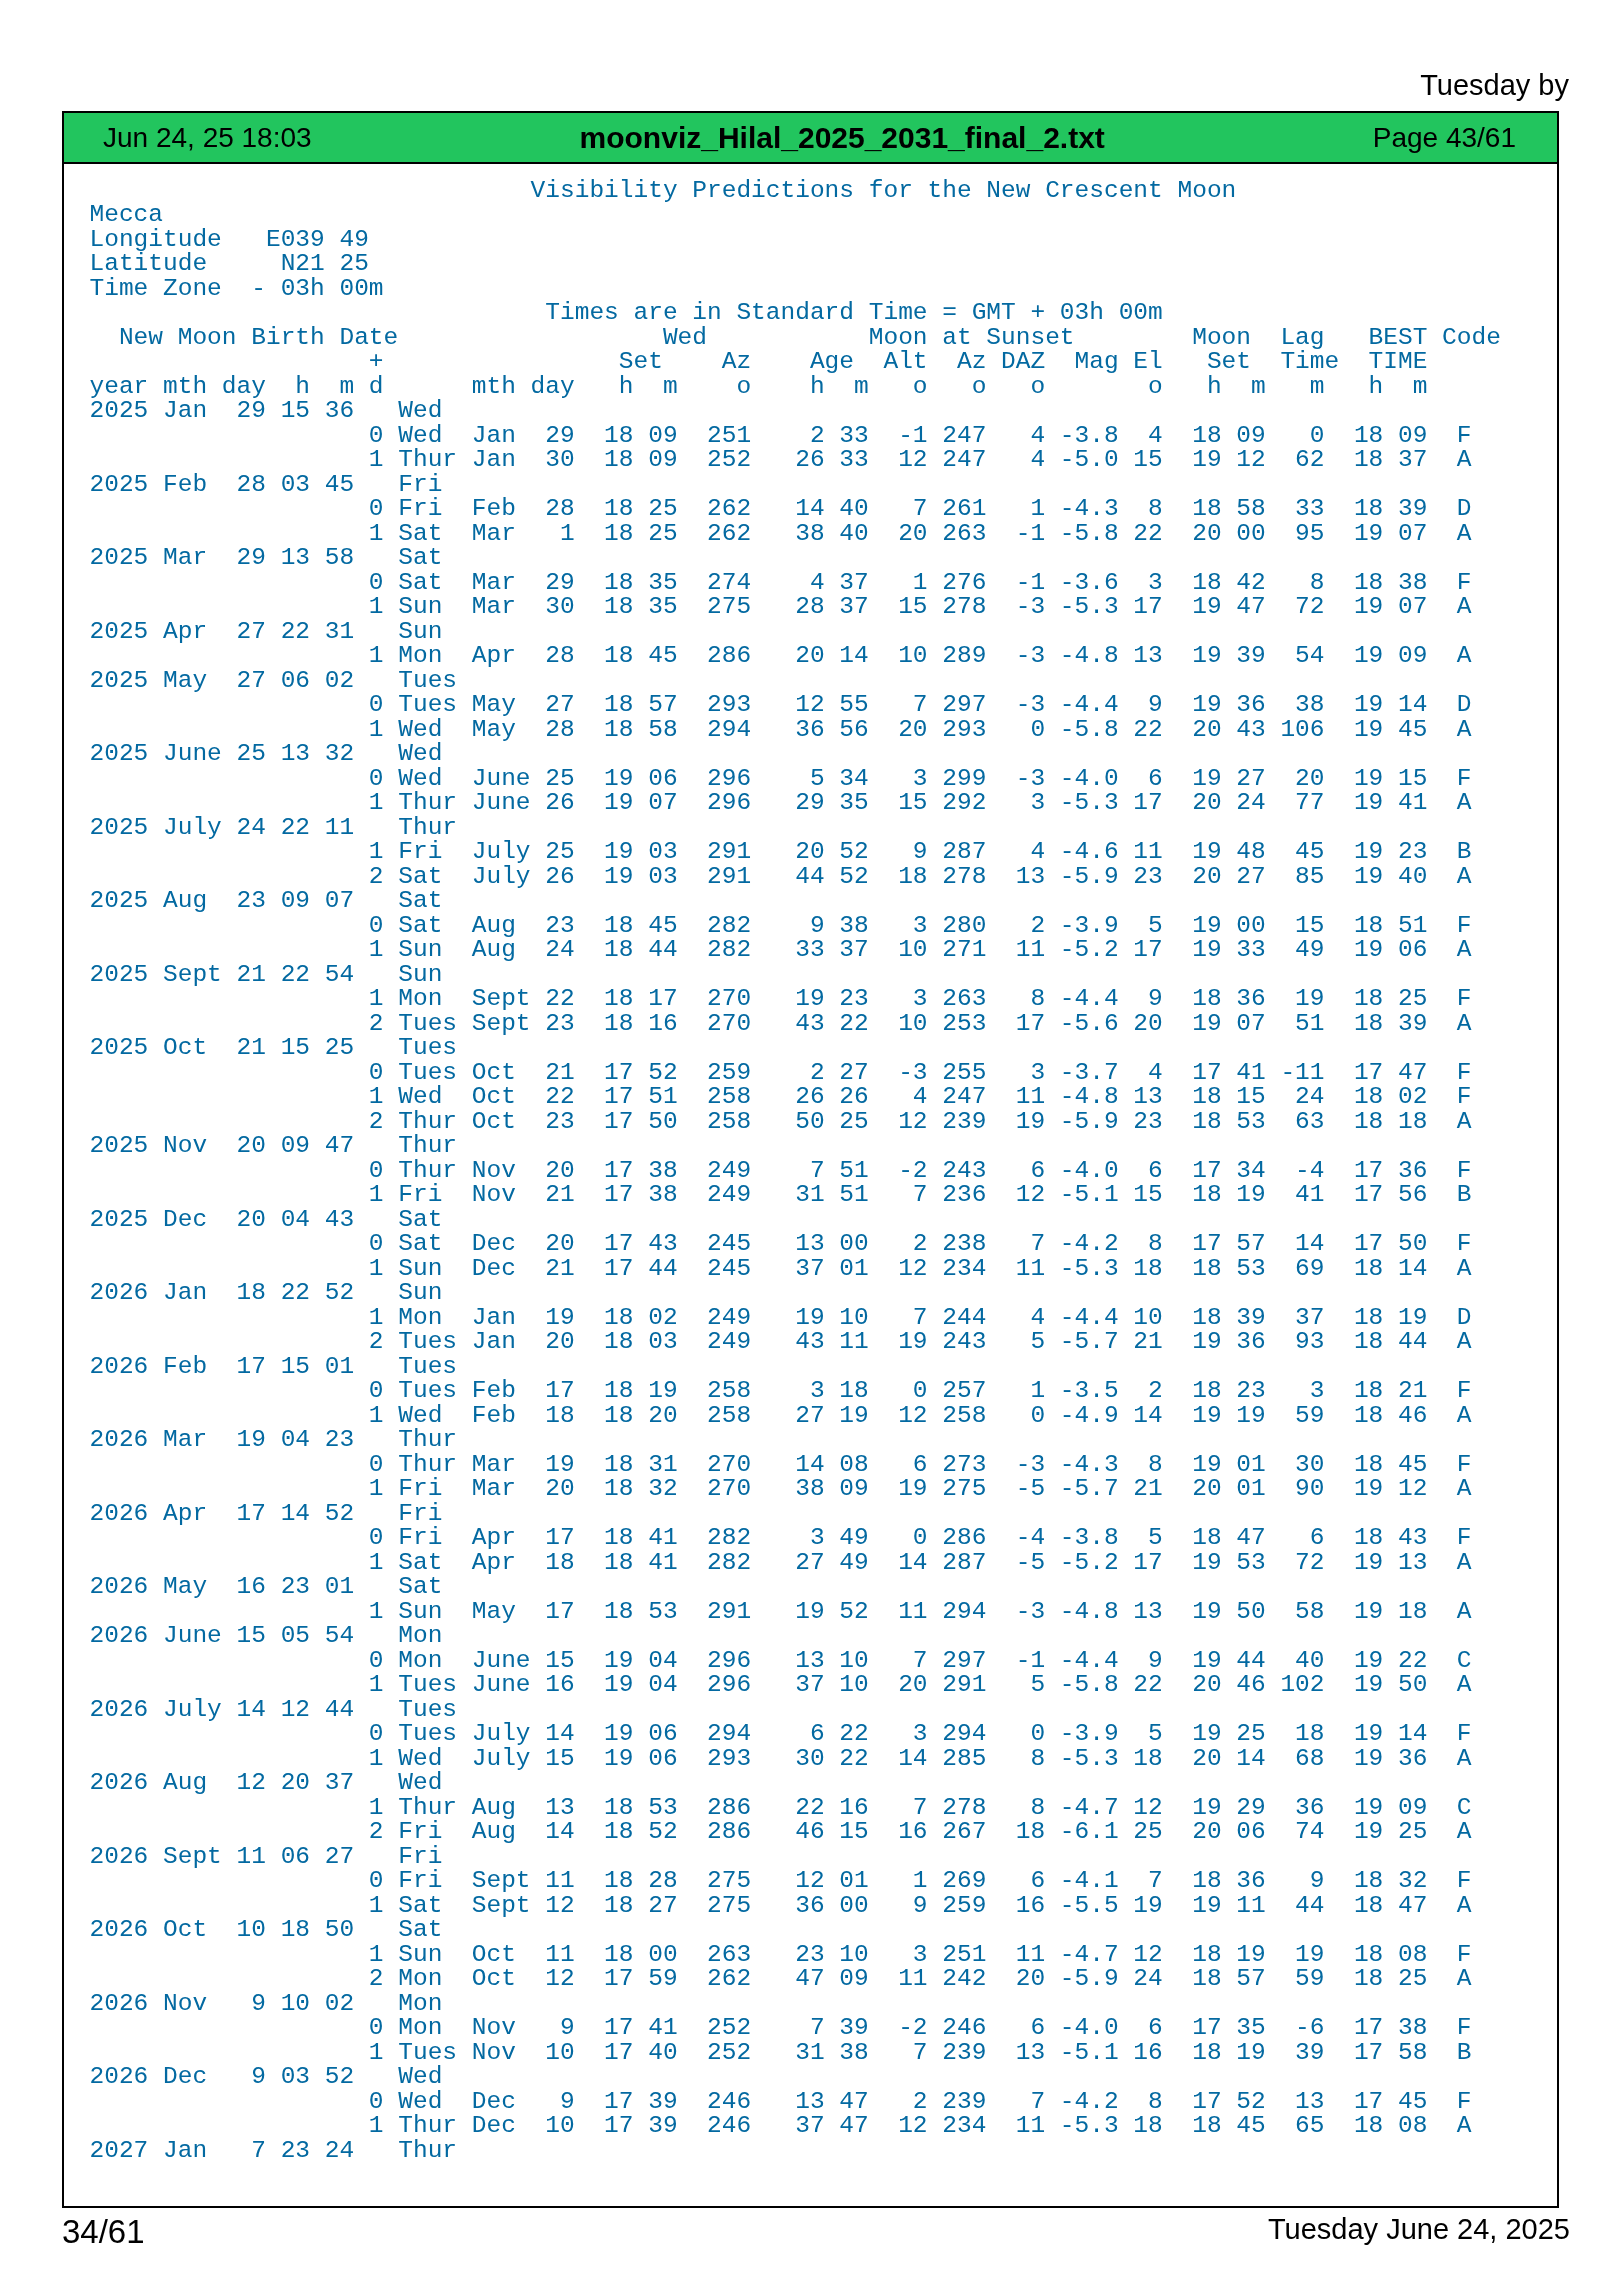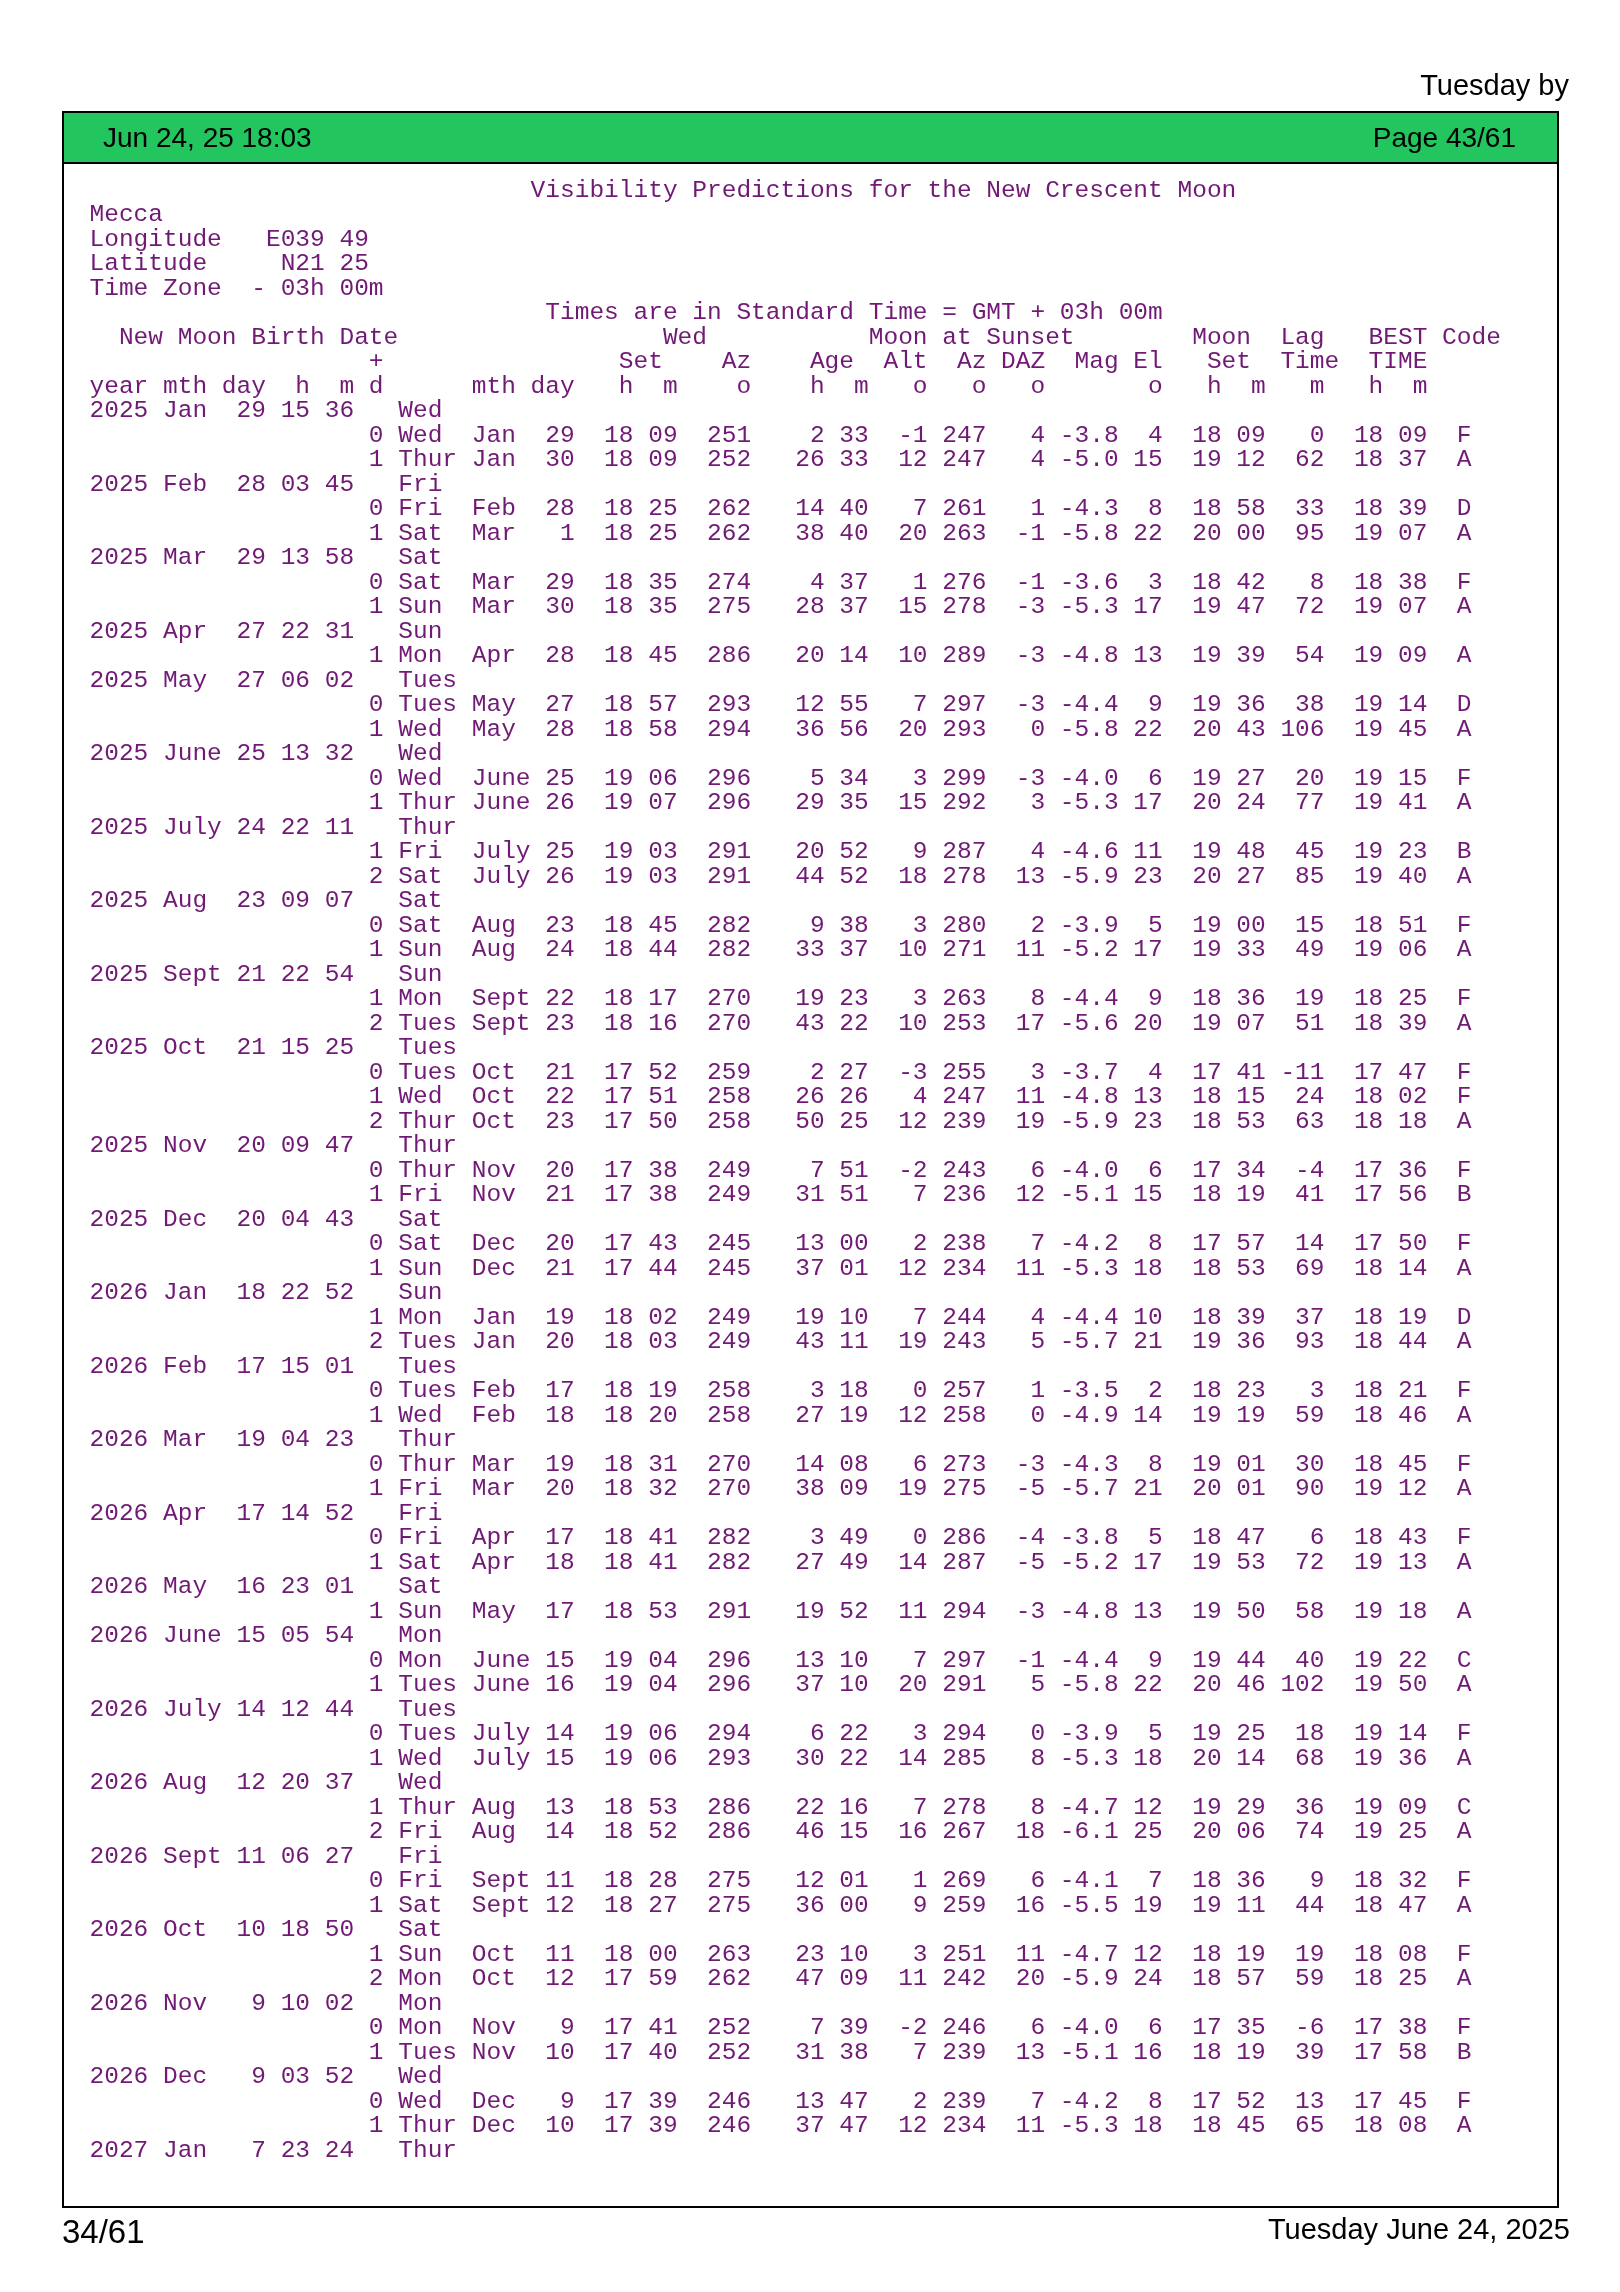--- a/index.html
+++ b/index.html
@@ -38,21 +38,21 @@
   }
   .bar-datetime, .bar-page { font-size: 28px; }
   .bar-filename { font-weight: bold; font-size: 30px; }
   .doc pre {
     margin: 0;
     padding: 0 0 0 25.5px;
     font-family: "Liberation Mono", "DejaVu Sans Mono", monospace;
     font-size: 24.5px;
     line-height: 24.5px;
     white-space: pre;
-    color: #701a75;
+    color: #0369a1;
   }
   .doc { padding-top: 14.7px; }
   .footer-left {
     position: absolute;
     left: 62px; top: 2213px;
     font-size: 33px;
   }
   .footer-right {
     position: absolute;
     right: 50px; top: 2213px;
@@ -61,20 +61,21 @@
   }
 </style>
 </head>
 <body>
 
 <div class="printed-by">Tuesday by</div>
 
 <div class="page-frame">
   <div class="header-bar">
     <span class="bar-datetime">Jun 24, 25 18:03</span>
+    <span class="bar-filename">moonviz_Hilal_2025_2031_final_2.txt</span>
     <span class="bar-page">Page 43/61</span>
   </div>
   <div class="doc">
     <pre id="intro-pre">                              Visibility Predictions for the New Crescent Moon
 Mecca
 Longitude   E039 49
 Latitude     N21 25
 Time Zone  - 03h 00m
                                Times are in Standard Time = GMT + 03h 00m
 </pre>

